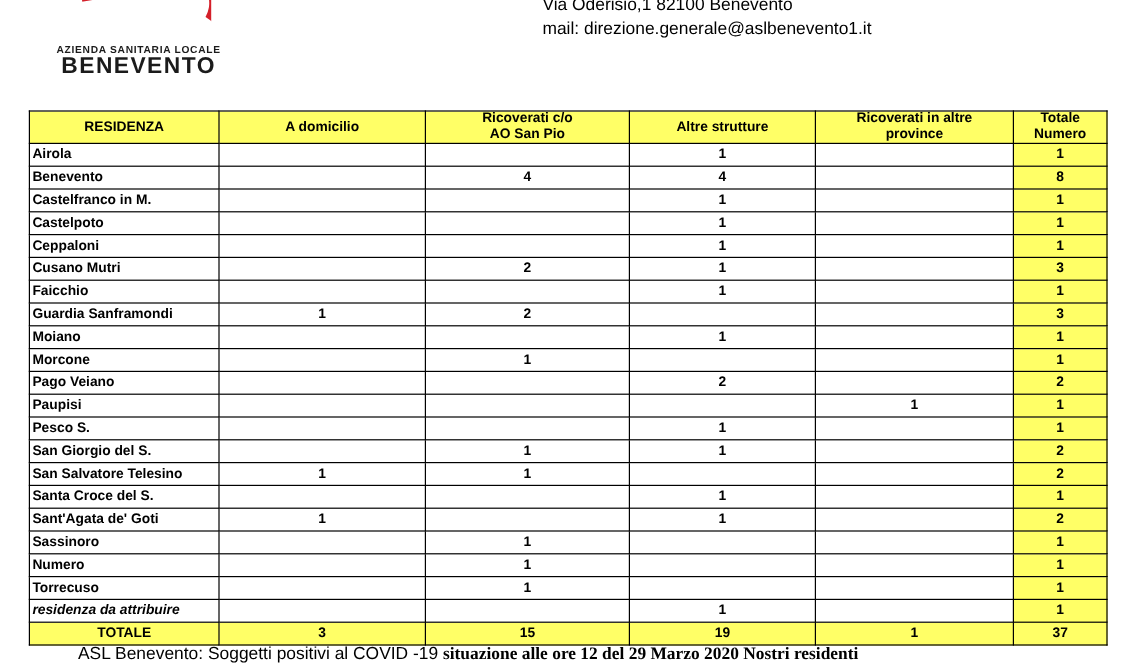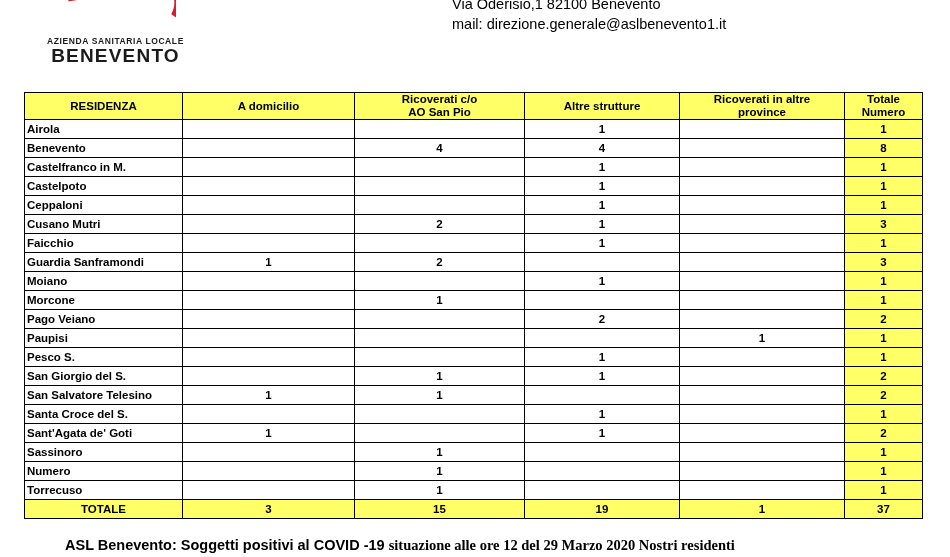--- a/index.html
+++ b/index.html
@@ -146,21 +146,21 @@
 
   
   .footer {
     position: absolute;
     left: 24px;
     top: 536px;
     font-size: 14.5px;
     line-height: 19px;
     white-space: nowrap;
   }
-  .footer .reg { font-weight: bold; padding-left: 41px; }
+  .footer .reg { font-weight: normal; padding-left: 41px; }
   .footer .bold { font-weight: bold; font-family: Liberation Serif, serif; }
 </style>
 </head>
 <body>
 
 <div class="header">
 
   <div class="logo-block">
     <div class="logo-mark">
       <div class="logo-arc-left"></div>
@@ -360,20 +360,28 @@
           <td class="total-col">1</td>
         </tr>
         <tr>
           <td class="name">Torrecuso</td>
           <td class="val"></td>
           <td class="val">1</td>
           <td class="val"></td>
           <td class="val"></td>
           <td class="total-col">1</td>
         </tr>
+        <tr class="attribuire">
+          <td class="name">residenza da attribuire</td>
+          <td class="val"></td>
+          <td class="val"></td>
+          <td class="val">1</td>
+          <td class="val"></td>
+          <td class="total-col">1</td>
+        </tr>
       </tbody>
     <tfoot>
       <tr>
         <td>TOTALE</td>
         <td>3</td>
         <td>15</td>
         <td>19</td>
         <td>1</td>
         <td>37</td>
       </tr>

